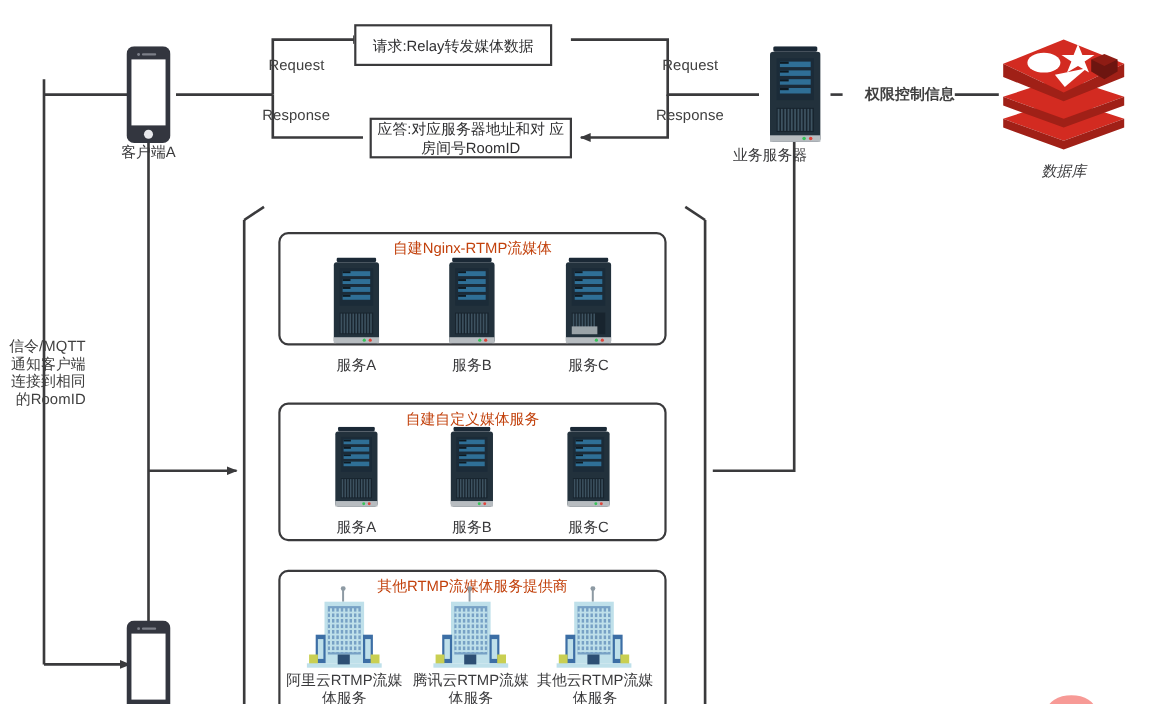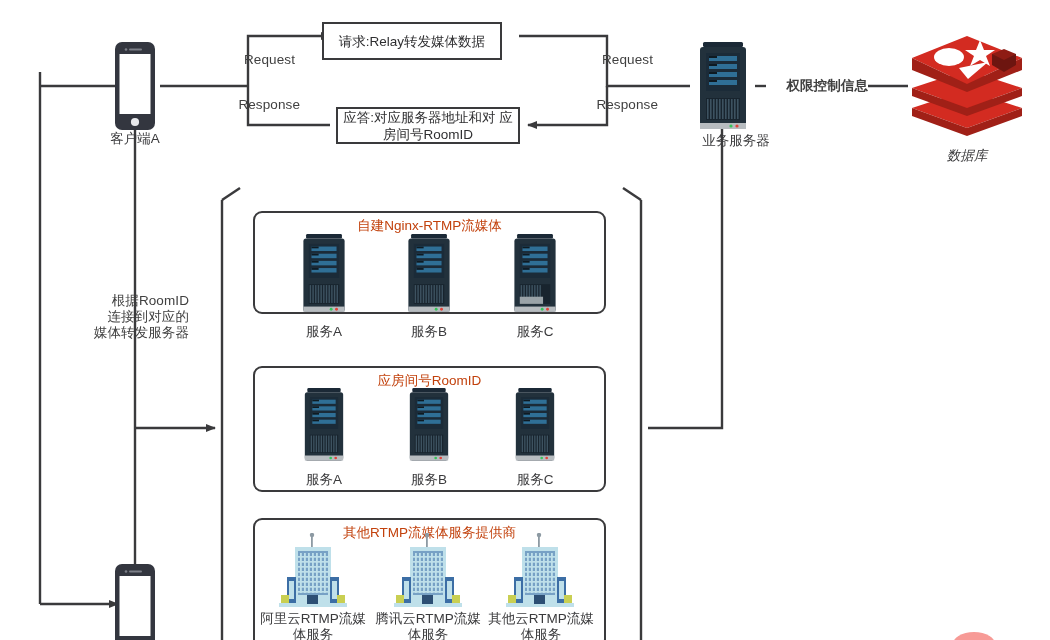--- a/index.html
+++ b/index.html
@@ -62,23 +62,24 @@
       <path d="M641,200 L623,188"></path>
       <path d="M641,200 L641,640"></path>
     </g>
   </svg>
 
   <div class="lbl" style="left:205px;top:52px;width:90px;">Request</div>
   <div class="lbl" style="left:200px;top:97px;width:100px;">Response</div>
   <div class="lbl" style="left:563px;top:52px;width:90px;">Request</div>
   <div class="lbl" style="left:558px;top:97px;width:100px;">Response</div>
   <div class="lbl cn" style="left:766px;top:78px;width:102px;background:#fff;font-weight:bold;">权限控制信息</div>
-  <div class="lbl cn" style="left:85px;top:293px;width:104px;">根据RoomID
-连接到对应的
-媒体转发服务器</div>
+  <div class="lbl cn" style="left:2px;top:307px;width:76px;">信令/MQTT
+通知客户端
+连接到相同
+的RoomID</div>
 
   <div class="msgbox" style="left:322px;top:22px;width:180px;height:38px;">请求:Relay转发媒体数据</div>
   <div class="msgbox" style="left:336px;top:107px;width:184px;height:37px;">应答:对应服务器地址和对
 应房间号RoomID</div>
 
   <svg class="icon" style="left:115px;top:42px;" width="40" height="88" viewBox="0 0 40 88">
     <rect x="0" y="0" width="40" height="88" rx="7" ry="7" fill="#33363f"></rect>
     <rect x="4.5" y="12" width="31" height="60" fill="#ffffff"></rect>
     <rect x="14" y="6.5" width="13" height="2" rx="1" fill="#7c7f88"></rect>
     <circle cx="11" cy="7.5" r="1.3" fill="#7c7f88"></circle>
@@ -121,21 +122,21 @@
       <rect x="25" y="57" width="1.6" height="20"></rect>
         <rect x="28" y="57" width="1.6" height="20"></rect>
       <rect x="31" y="57" width="1.6" height="20"></rect>
         <rect x="34" y="57" width="1.6" height="20"></rect>
       <rect x="37" y="57" width="1.6" height="20"></rect>
     </g>
     <rect x="0" y="81" width="46" height="6" fill="#b7bcc0"></rect>
     <circle cx="31" cy="84" r="1.6" fill="#38c45a"></circle>
     <circle cx="37" cy="84" r="1.6" fill="#e0443a"></circle>
   </svg>
-  <div class="nodecap" style="left:686px;top:133px;width:100px;">业务服务器</div>
+  <div class="nodecap" style="left:650px;top:133px;width:100px;">业务服务器</div>
 
   <svg class="icon" style="left:908px;top:32px;" width="118" height="110" viewBox="0 0 118 110">
 
     <path d="M59,58 L114,76 L59,96 L4,76 z" fill="#d32b21"></path>
     <path d="M4,76 L4,84 L59,104 L114,84 L114,76 L59,96 z" fill="#a02017"></path>
 
     <path d="M59,38 L114,56 L59,76 L4,56 z" fill="#d32b21"></path>
     <path d="M4,56 L4,64 L59,84 L114,64 L114,56 L59,76 z" fill="#a02017"></path>
 
     <path d="M59,4 L114,26 L59,52 L4,26 z" fill="#d32b21"></path>
@@ -250,21 +251,21 @@
     <rect x="6" y="70" width="26" height="8" fill="#9aa3a8"></rect>
     <rect x="0" y="81" width="46" height="6" fill="#b7bcc0"></rect>
     <circle cx="31" cy="84" r="1.6" fill="#38c45a"></circle>
       <circle cx="37" cy="84" r="1.6" fill="#e0443a"></circle>
   </svg>
   <div class="nodecap" style="left:288px;top:324px;width:72px;">服务A</div>
   <div class="nodecap" style="left:393px;top:324px;width:72px;">服务B</div>
   <div class="nodecap" style="left:499px;top:324px;width:72px;">服务C</div>
 
   <div class="grpbox" style="left:253px;top:366px;width:353px;height:126px;">
-    <div class="grptitle">应房间号RoomID</div>
+    <div class="grptitle">自建自定义媒体服务</div>
   </div>
   <svg class="icon" style="left:303px;top:388px;" width="42" height="80" viewBox="0 0 46 96">
     <rect x="3" y="0" width="40" height="5" rx="1.5" fill="#1b2936"></rect>
     <rect x="0" y="5" width="46" height="82" rx="3" fill="#22313c"></rect>
     <rect x="6" y="11" width="34" height="38" fill="#1b2b38"></rect>
     <g fill="#2f6f96">
         <rect x="9" y="14" width="28" height="5"></rect>
         <rect x="9" y="22" width="28" height="5"></rect>
         <rect x="9" y="30" width="28" height="5"></rect>
         <rect x="9" y="38" width="28" height="5"></rect>

